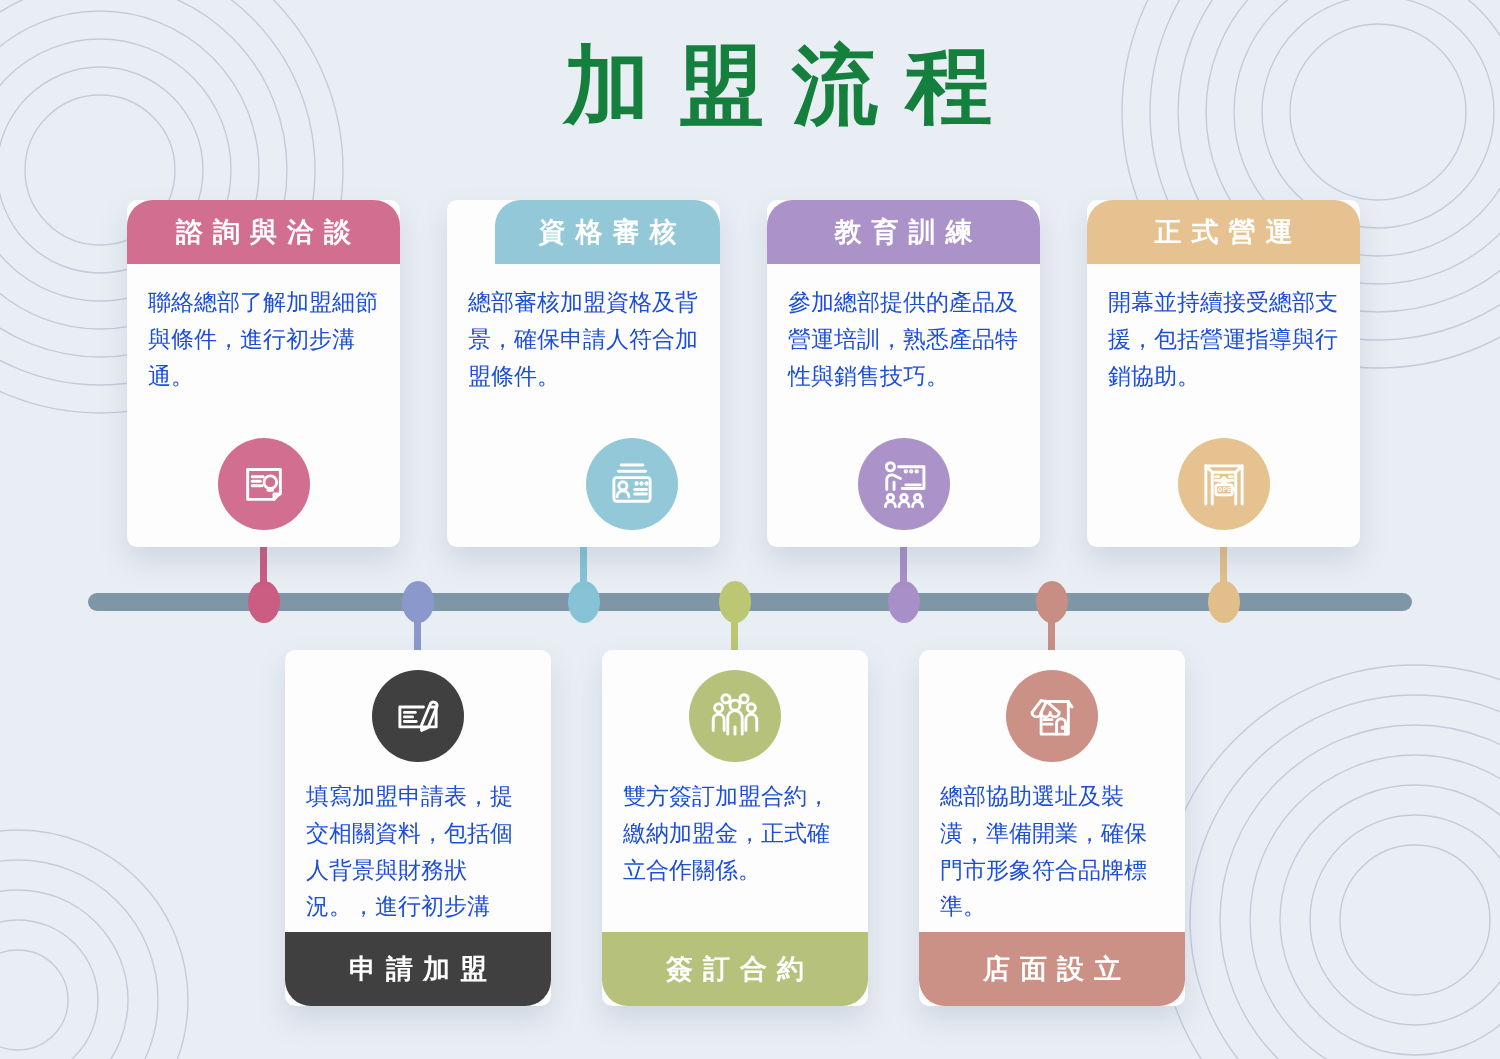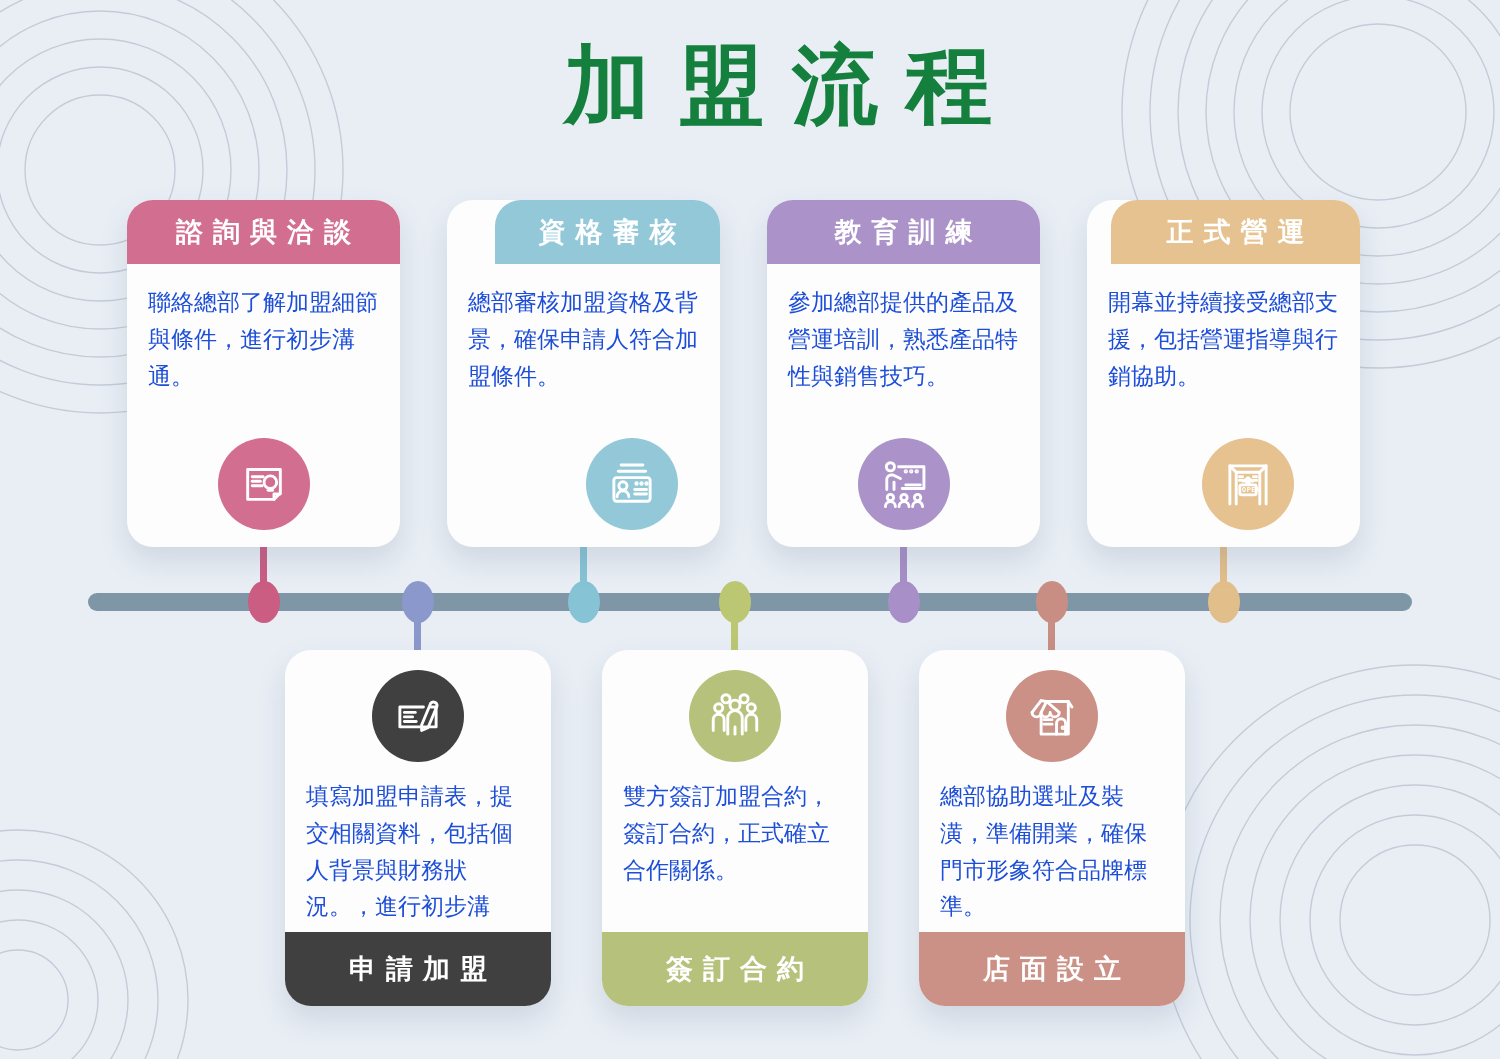--- a/index.html
+++ b/index.html
@@ -10,21 +10,21 @@
       font-family:"DejaVu Serif",serif;font-weight:700;font-size:86px;color:#15803d;
       letter-spacing:28px;text-indent:28px;margin-left:28px;}
   
   .timeline-bar{position:absolute;left:88px;top:593px;width:1324px;height:18px;
       border-radius:9px;background:#7e96a6;}
   .conn{position:absolute;width:7px;border-radius:3px;}
   .conn.top{top:527px;height:72px;}
   .conn.bottom{top:604px;height:72px;}
   .dot{position:absolute;width:32px;height:42px;border-radius:50%;top:581px;}
   
-  .card{position:absolute;background:#fdfdfe;border-radius:26px;
+  .card{position:absolute;background:#fdfdfe;border-radius:10px;
         box-shadow:0 14px 28px rgba(90,110,140,.18);}
   .card.top{top:200px;width:273px;height:347px;}
   .card.bottom{top:650px;width:266px;height:356px;}
   .card-header,.card-footer{display:flex;align-items:center;justify-content:center;
       color:#fff;font-family:"DejaVu Serif",serif;font-weight:700;font-size:27px;
       letter-spacing:10px;text-indent:10px;}
   .card-header{height:64px;border-radius:26px 26px 0 0;}
   .card-footer{position:absolute;left:0;right:0;bottom:0;height:74px;
       border-radius:0 0 26px 26px;}
   .card-body{padding:20px 21px 0;font-size:23px;line-height:1.6;color:#1d4ed8;}
@@ -36,21 +36,21 @@
   .card.bottom .icon-circle{top:20px;}
   .icon-circle svg{width:58px;height:58px;stroke:#fff;fill:none;
       stroke-width:3.2;stroke-linecap:round;stroke-linejoin:round;}
   
   .step-1 .card-header,.step-1 .icon-circle{background:#d26e8f;}
   .step-2 .card-footer,.step-2 .icon-circle{background:#404040;}
   .step-3 .card-header,.step-3 .icon-circle{background:#92c8d8;margin-left:48px;}
   .step-4 .card-footer,.step-4 .icon-circle{background:#b6c27b;}
   .step-5 .card-header,.step-5 .icon-circle{background:#ab93c9;}
   .step-6 .card-footer,.step-6 .icon-circle{background:#cb9186;}
-  .step-7 .card-header,.step-7 .icon-circle{background:#e5c28f;margin-left:24px;}
+  .step-7 .card-header,.step-7 .icon-circle{background:#e5c28f;}
   .conn.step-1,.dot.step-1{background:#cb5c82;}
   .conn.step-2,.dot.step-2{background:#8b98cb;}
   .conn.step-3,.dot.step-3{background:#86c3d5;}
   .conn.step-4,.dot.step-4{background:#bcc773;}
   .conn.step-5,.dot.step-5{background:#a88fc7;}
   .conn.step-6,.dot.step-6{background:#c98e83;}
   .conn.step-7,.dot.step-7{background:#e2bf8a;}
   .open-text{font-family:"Liberation Mono",monospace;font-size:7.5px;fill:#fff;
       stroke:none;font-weight:700;letter-spacing:.5px;}
 </style>
@@ -175,21 +175,21 @@
         <circle cx="42" cy="13" r="4.5"></circle>
         <circle cx="14" cy="23" r="4.5"></circle>
         <circle cx="50" cy="23" r="4.5"></circle>
         <circle cx="32" cy="20" r="5.5"></circle>
         <path d="M8 48 v-12 a6 6 0 0 1 6 -6 a6 6 0 0 1 6 6 v12"></path>
         <path d="M44 48 v-12 a6 6 0 0 1 6 -6 a6 6 0 0 1 6 6 v12"></path>
         <path d="M24 52 v-18 a8 8 0 0 1 16 0 v18"></path>
         <line x1="32" y1="44" x2="32" y2="52"></line>
       </svg>
     </div>
-    <div class="card-body">雙方簽訂加盟合約，簽訂合約，正式確立合作關係。</div>
+    <div class="card-body">雙方簽訂加盟合約，繳納加盟金，正式確立合作關係。</div>
     <div class="card-footer">簽訂合約</div>
   </div>
 
   <div class="card top step-5" style="left:767px">
     <div class="card-header">教育訓練</div>
     <div class="card-body">參加總部提供的產品及營運培訓，熟悉產品特性與銷售技巧。</div>
     <div class="icon-circle">
       <svg viewBox="0 0 64 64">
         <path d="M26 13 h28 v24 h-24"></path>
         <circle cx="34" cy="18" r="0.8" fill="#fff"></circle>

